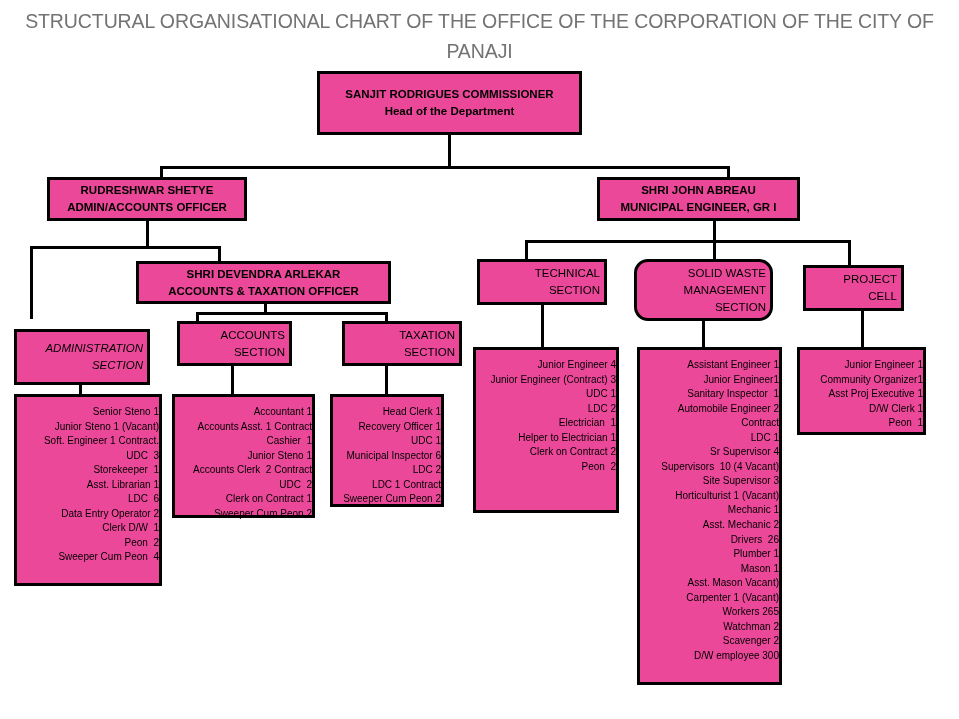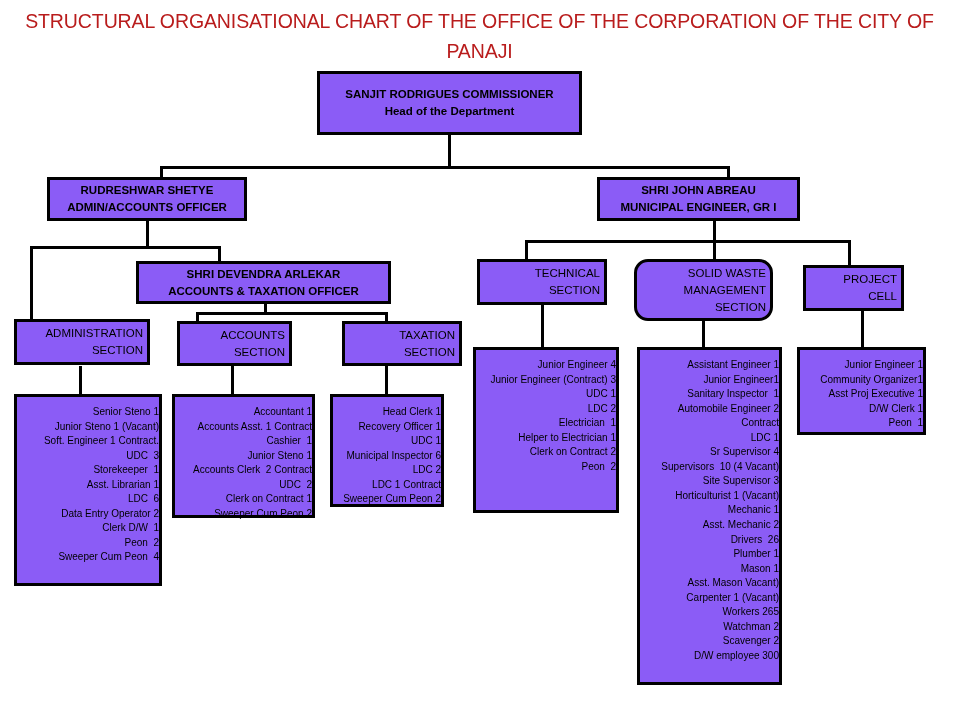--- a/index.html
+++ b/index.html
@@ -24,28 +24,28 @@
   .chart-title {
     position: absolute;
     left: 14px;
     top: 6px;
     width: 931px;
     text-align: center;
     font-size: 19.5px;
     line-height: 30px;
     letter-spacing: -0.1px;
     font-weight: 400;
-    color: #b91c1c;
+    color: #737373;
   }
 
   
   .box {
     position: absolute;
     box-sizing: border-box;
-    background: #8b5cf6;
+    background: #ec4899;
     border: 3px solid #000000;
     z-index: 5;
   }
 
   
   .box.hdr {
     display: flex;
     flex-direction: column;
     align-items: center;
     justify-content: center;
@@ -149,21 +149,21 @@
   <div class="box hdr" style="left:597px; top:177px; width:203px; height:44px;">
     <div>SHRI JOHN ABREAU</div>
     <div>MUNICIPAL ENGINEER, GR I</div>
   </div>
 
   <div class="box hdr" style="left:136px; top:261px; width:255px; height:43px;text-align:right;">
     <div>SHRI DEVENDRA ARLEKAR</div>
     <div>ACCOUNTS &amp; TAXATION OFFICER</div>
   </div>
 
-  <div class="box sect" style="left:14px; top:319px; width:136px; height:46px;">
+  <div class="box sect" style="left:14px; top:329px; width:136px; height:56px;font-style:italic;">
     <div>ADMINISTRATION</div>
     <div>SECTION</div>
   </div>
 
   <div class="box sect" style="left:177px; top:321px; width:115px; height:45px;">
     <div>ACCOUNTS</div>
     <div>SECTION</div>
   </div>
 
   <div class="box sect" style="left:326px; top:321px; width:120px; height:45px;margin-left:16px;">

